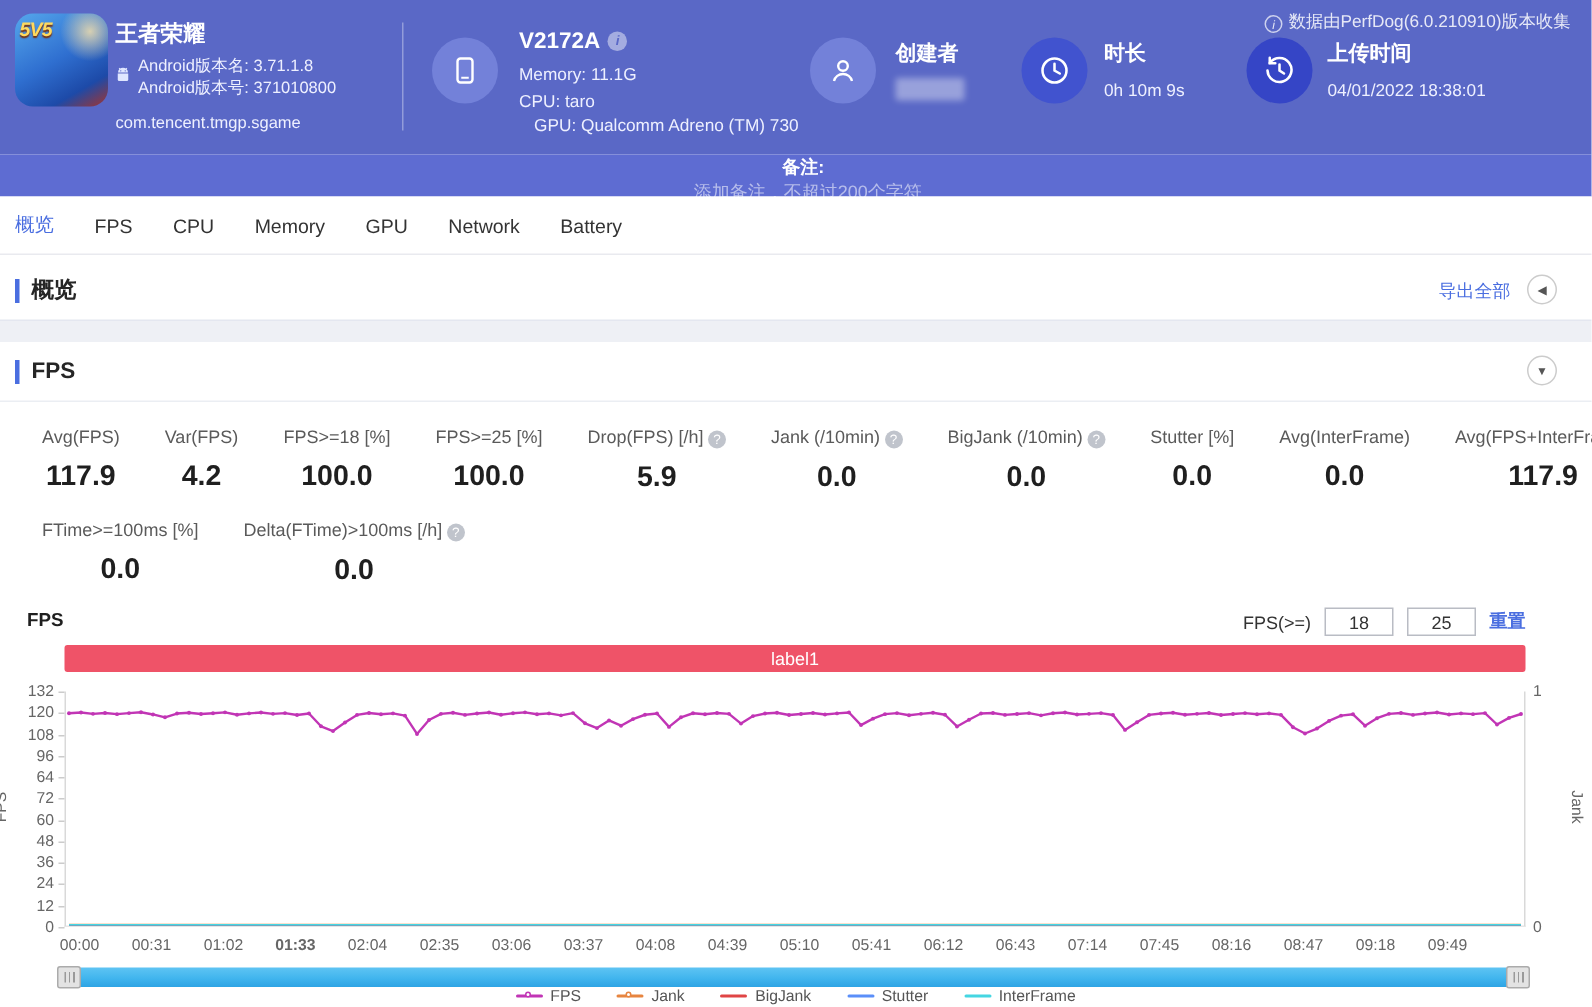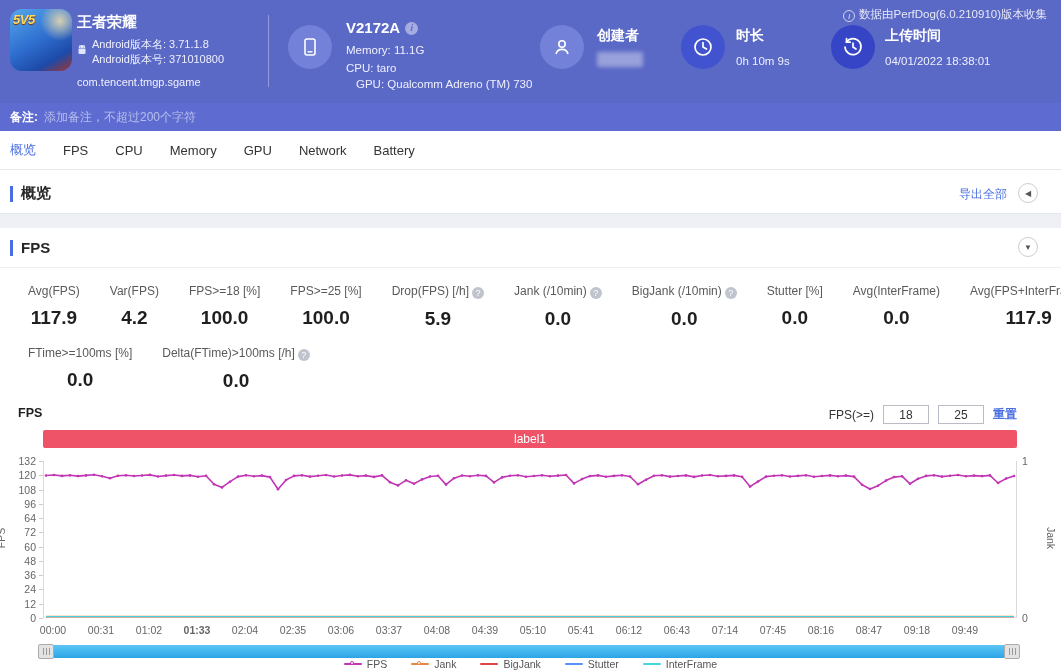--- a/index.html
+++ b/index.html
@@ -26,21 +26,21 @@
   .h-sub { font-size:11.5px; color:#eef0ff; }
   .info-i { display:inline-block; width:13px; height:13px; border-radius:50%; background:rgba(255,255,255,.45);
     color:#5a68c6; font-size:9px; font-weight:bold; text-align:center; line-height:13px; vertical-align:2px; margin-left:5px; font-style:italic;}
   .blur-name { position:absolute; left:597px; top:52px; width:46px; height:15px; background:rgba(255,255,255,.38); filter:blur(2px); border-radius:2px; }
   .collect { position:absolute; right:14px; top:7px; font-size:11.5px; color:rgba(255,255,255,.85); }
   .collect .oi { display:inline-block; width:12px; height:12px; border:1px solid rgba(255,255,255,.7); border-radius:50%;
     font-size:8px; line-height:11px; text-align:center; vertical-align:-1px; margin-right:4px; font-style:italic;}
 
   
   .remark { position:absolute; left:0; top:103px; width:1061px; height:28px; background:#5e6cd2; color:#fff;
-    font-size:12px; display:flex; align-items:center; padding-left:10px; }
+    font-size:12px; display:flex; align-items:center; padding-left:10px;flex-direction:column; }
   .remark b { font-weight:bold; }
   .remark .ph { color:rgba(255,255,255,.55); margin-left:6px; }
 
   
   .tabbar { position:absolute; left:0; top:131px; width:1061px; height:39px; background:#fff;
     border-bottom:1px solid #e9eaef; display:flex; align-items:center; padding-left:10px; gap:27px; }
   .tab { font-size:13px; color:#333; cursor:pointer; }
   .tab.active { color:#4a6ee0; }
 
   

